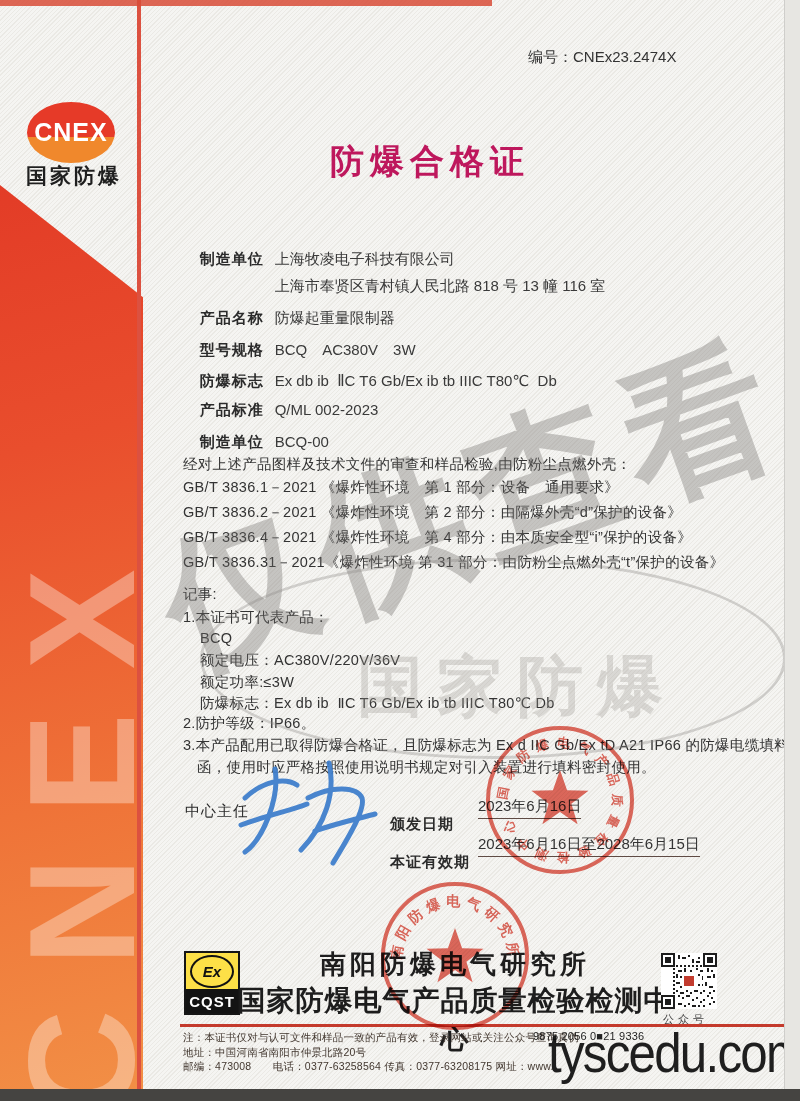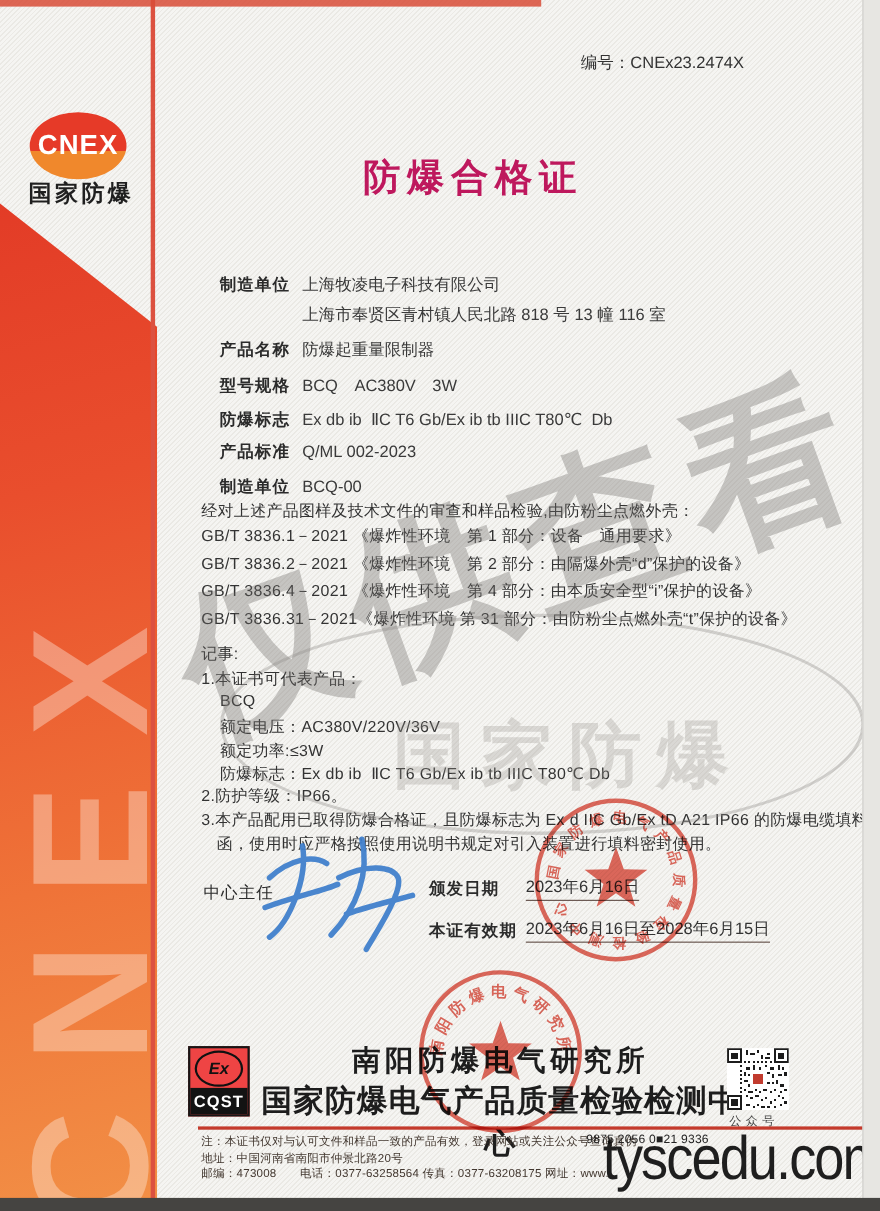--- a/index.html
+++ b/index.html
@@ -30,39 +30,39 @@
   .title{position:absolute;left:290px;top:139px;width:280px;text-align:center;font-size:34px;
         font-weight:bold;letter-spacing:6px;color:#be185d;z-index:2;}
 
   .row{position:absolute;left:183px;font-size:15px;z-index:2;white-space:pre;}
   .lab{display:inline-block;width:75px;font-weight:bold;color:#2b2b2b;letter-spacing:1px;}
   .val{color:#3a3a3a;white-space:pre;}
   .std,.note,.stmt{position:absolute;left:183px;font-size:14.5px;color:#333;z-index:2;white-space:pre;letter-spacing:.3px;}
   .ind{left:200px;}
 
   .sigline{position:absolute;left:185px;top:802px;font-size:15px;font-weight:normal;color:#2b2b2b;z-index:2;letter-spacing:1px;}
-  .dlab{position:absolute;left:390px;font-size:15px;font-weight:bold;color:#2b2b2b;z-index:2;letter-spacing:1px;}
+  .dlab{position:absolute;left:390px;font-size:15px;font-weight:bold;color:#2b2b2b;z-index:2;letter-spacing:1px;margin-top:16px;}
   .dval{position:absolute;left:478px;font-size:15px;color:#333;z-index:2;border-bottom:1.5px solid #5f4b44;padding-bottom:2px;white-space:pre;}
 
   
   .wm-diag{position:absolute;left:170px;top:518px;transform:rotate(-20deg);transform-origin:0 50%;
         font-size:150px;font-weight:bold;letter-spacing:12px;color:rgba(108,106,102,.35);z-index:3;white-space:nowrap;}
   .wm-ellipse{position:absolute;left:200px;top:558px;width:580px;height:195px;border:3px solid rgba(140,138,134,.35);
         border-radius:50%;z-index:3;}
   .wm-gray{position:absolute;left:357px;top:642px;font-size:66px;font-weight:bold;letter-spacing:14px;
         color:rgba(152,149,144,.30);z-index:3;}
   .wm-site{position:absolute;left:548px;top:1020px;font-size:56px;color:rgba(8,8,8,.9);z-index:6;
         letter-spacing:-2px;transform:scaleX(.88);transform-origin:0 0;font-weight:500;}
 
   .stamp{position:absolute;z-index:4;opacity:.82;mix-blend-mode:multiply;overflow:visible;}
   .signature{position:absolute;left:233px;top:753px;z-index:4;}
 
   
-  .ex-logo{position:absolute;left:171px;top:951px;width:56px;height:64px;border:2px solid #161616;
-        background:#ef4444;z-index:2;box-sizing:border-box;}
+  .ex-logo{position:absolute;left:184px;top:951px;width:56px;height:64px;border:2px solid #161616;
+        background:#fde047;z-index:2;box-sizing:border-box;}
   .ex-top{height:36px;display:flex;align-items:center;justify-content:center;}
   .ex-circle{width:40px;height:29px;border:2px solid #111;border-radius:50%;display:flex;align-items:center;
         justify-content:center;font-weight:bold;font-size:15px;color:#111;font-style:italic;}
   .ex-bottom{height:24px;background:#131313;color:#fff;font-weight:bold;font-size:15px;display:flex;
         align-items:center;justify-content:center;letter-spacing:1px;}
   .inst1{position:absolute;left:245px;top:947px;width:420px;text-align:center;font-size:26px;font-weight:bold;
         color:#1d1d1d;letter-spacing:4px;z-index:2;}
   .inst2{position:absolute;left:225px;top:982px;width:460px;text-align:center;font-size:28px;font-weight:bold;
         color:#1d1d1d;letter-spacing:1px;z-index:2;}
   .qr{position:absolute;left:661px;top:953px;width:56px;height:56px;z-index:2;background:#fff;}

